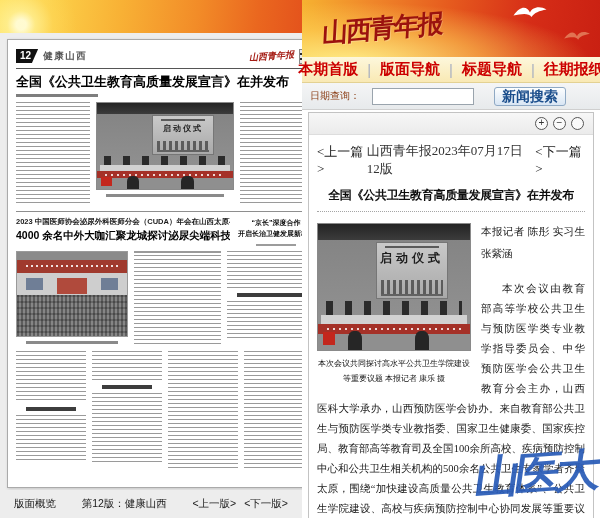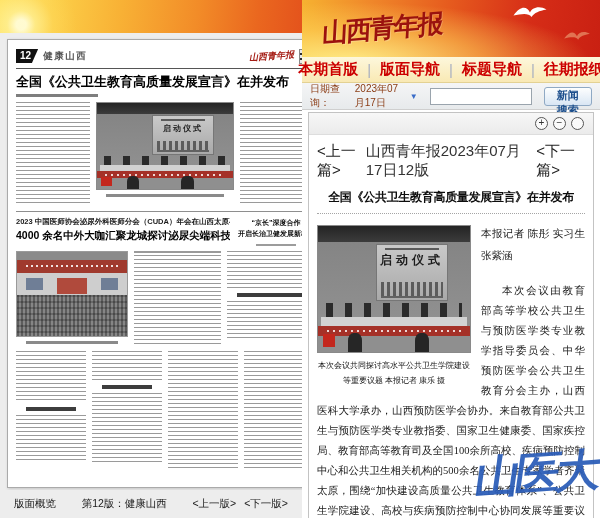--- a/index.html
+++ b/index.html
@@ -106,30 +106,30 @@
   .navbar { height:26px; background:linear-gradient(#fdf7dc,#f9e9b4); border-bottom:1px solid #e3d193;
     display:flex; align-items:center; justify-content:center; gap:9px; font-size:15px; font-weight:bold; color:#c00; }
   .nav-item { cursor:pointer; white-space:nowrap; }
   .nav-sep { color:#a9b0c0; font-weight:normal; }
 
   .searchbar { height:27px; background:linear-gradient(#f4f5f6,#e7eaec); border-bottom:1px solid #cfcfcf;
     display:flex; align-items:center; padding:0 8px; gap:8px; font-size:10px; color:#8a3c14; }
   .date-select { display:flex; align-items:center; gap:3px; cursor:pointer; }
   .date-arrow { color:#3a6cc8; font-size:8px; }
   .search-input { width:102px; height:17px; border:1px solid #9aa4ad; background:#fff; font-size:10px; margin-left:4px; }
-  .search-btn { height:19px; font-size:11px; color:#1b4e8c; font-weight:bold; margin-left:4px;
+  .search-btn { height:19px; font-size:14px; color:#1b4e8c; font-weight:bold; margin-left:12px;
     background:linear-gradient(#fdfefe,#d9e6f4); border:1px solid #8fa9c4; border-radius:3px; padding:0 7px; cursor:pointer; }
 
   .article-box { position:absolute; left:6px; right:6px; top:112px; height:560px; border:1px solid #c3c3c3; background:#fff; }
   .box-toolbar { height:22px; background:linear-gradient(#f7f7f7,#ebebeb); border-bottom:1px solid #ddd;
     display:flex; justify-content:flex-end; align-items:center; gap:5px; padding:0 9px; }
   .zicon { width:13px; height:13px; border:1px solid #555; border-radius:50%; font-size:10px; line-height:10px;
     text-align:center; color:#333; background:#fafafa; cursor:pointer; }
   .box-inner { padding:7px 8px 0; position:relative; }
-  .art-nav { display:flex; justify-content:flex-start; align-items:center; font-size:15px; color:#222; }
+  .art-nav { display:flex; justify-content:flex-start; align-items:center; font-size:13px; color:#222;font-family:Liberation Serif, serif; }
   .art-nav-link { cursor:pointer; }
   .art-issue { color:#333; }
   .art-title { text-align:center; font-size:12px; font-weight:bold; letter-spacing:-.3px; color:#0d0d0d;
     font-family:"Liberation Serif",serif; margin:9px 0 7px; white-space:nowrap; }
   .title-rule { border-bottom:1px dotted #a5a5a5; margin-bottom:9px; }
 
   .art-body { font-family:"Liberation Serif",serif; font-size:10.5px; color:#1a1a1a; }
   .fig { float:left; width:154px; margin:2px 10px 4px 0; }
   .stageR { height:128px; }
   .fig-cap { font-size:8px; text-align:center; line-height:15px; margin-top:5px; color:#111; }
@@ -264,24 +264,20 @@
       <span class="nav-sep">|</span>
       <span class="nav-item">版面导航</span>
       <span class="nav-sep">|</span>
       <span class="nav-item">标题导航</span>
       <span class="nav-sep">|</span>
       <span class="nav-item">往期报纸</span>
     </div>
 
     <div class="searchbar">
       <span>日期查询：</span>
-      <span class="date-select">
-        <span>2023年07月17日</span>
-        <span class="date-arrow">▼</span>
-      </span>
       <input class="search-input" value="" style="">
       <button class="search-btn">新闻搜索</button>
     </div>
 
     <div class="article-box">
       <div class="box-toolbar">
         <span class="zicon">+</span>
         <span class="zicon">−</span>
         <span class="zicon"></span>
       </div>

